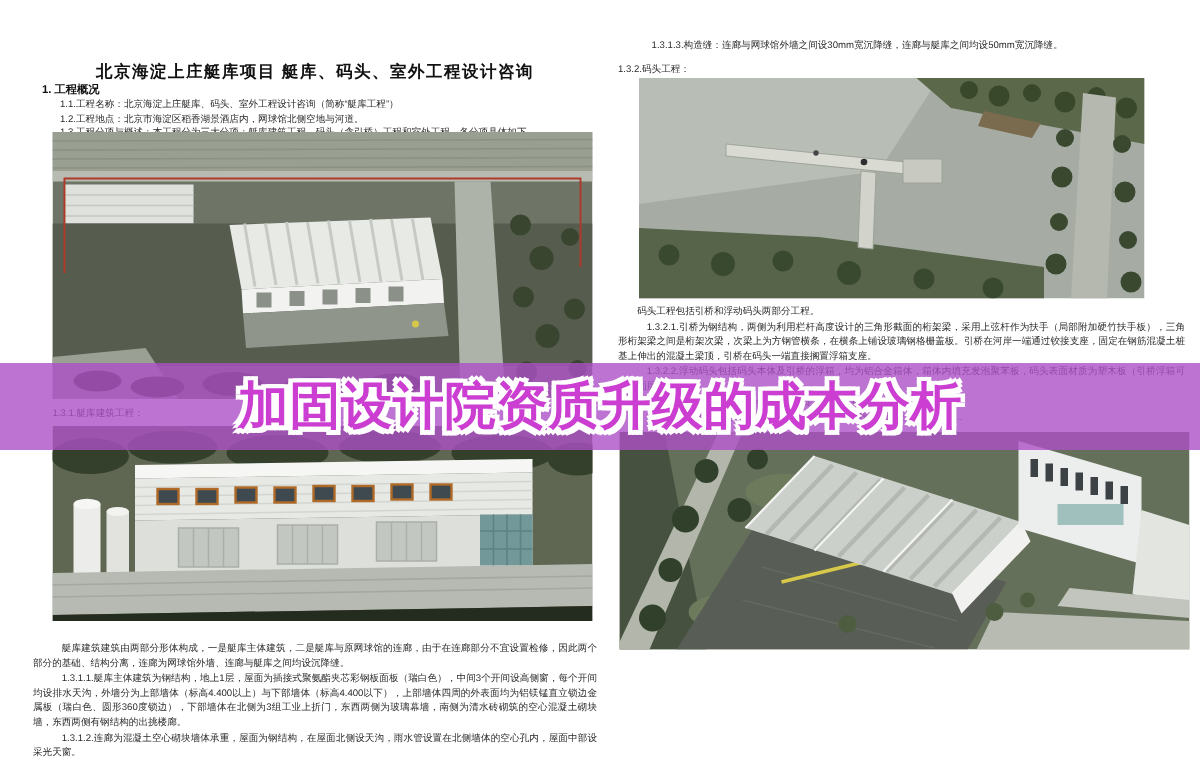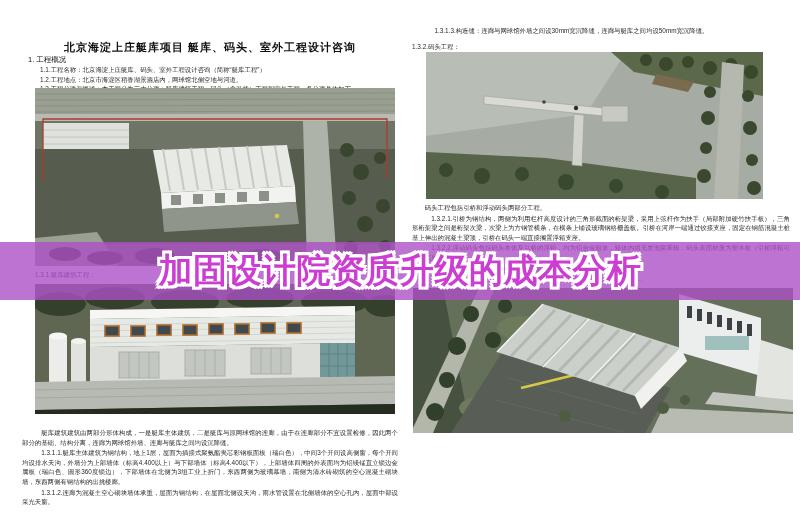--- a/index.html
+++ b/index.html
@@ -8,21 +8,21 @@
     background:#ffffff;font-family:"Liberation Sans",sans-serif;color:#222;
   }
   .col{position:absolute;}
   .col-left{left:22px;top:24px;width:376px;}
   .col-right{left:412px;top:22px;width:380px;}
   .doc-title{
     position:absolute;left:0;top:16px;width:100%;text-align:center;
     font-size:11px;font-weight:bold;letter-spacing:1px;color:#111;
   }
   .sec-heading{
-    position:absolute;left:6px;top:31px;font-size:7.5px;font-weight:normal;color:#111;
+    position:absolute;left:6px;top:31px;font-size:7.5px;font-weight:bold;color:#111;
   }
   .intro{position:absolute;left:18px;top:41px;width:350px;}
   .tiny{font-size:6.4px;line-height:1.5;color:#2a2a2a;text-align:justify;}
   .fig{position:absolute;display:block;}
   .fig svg{display:block;}
   .fig-caption{position:absolute;font-size:6.4px;color:#2a2a2a;}
   .para-block{position:absolute;}
   .para{margin:0 0 1px 0;text-indent:3em;}
   .rline{margin:0;}
   .rline-indent{text-indent:3.5em;}

